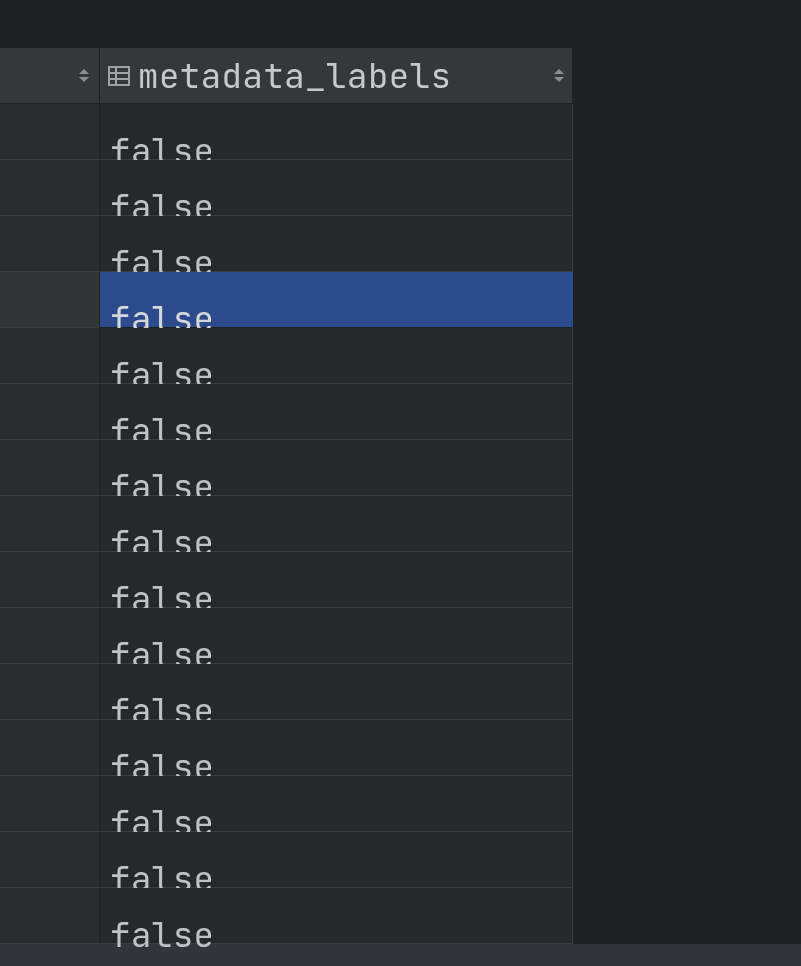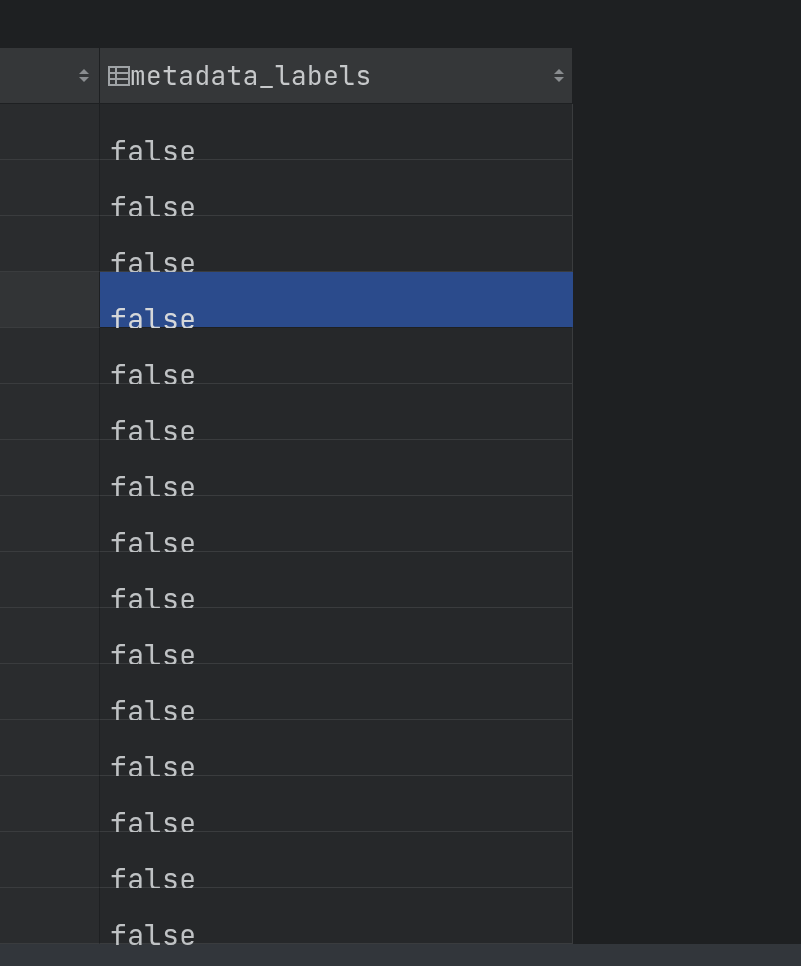--- a/index.html
+++ b/index.html
@@ -36,23 +36,23 @@
   .hdr-main {
     width: 473px;
     display: flex;
     align-items: center;
     padding-left: 8px;
     padding-right: 8px;
     border-right: 1px solid #1e2022;
   }
   .hdr-main .name {
     color: #c6c8ca;
-    font-size: 26px;
+    font-size: 34px;
     letter-spacing: 0.5px;
-    margin-left: 0;
+    margin-left: 8px;
     flex: 1;
   }
   .sort-arrows {
     display: flex;
     flex-direction: column;
     align-items: center;
     justify-content: center;
     gap: 3px;
   }
   .arrow-up, .arrow-down {
@@ -83,21 +83,21 @@
     width: 473px;
     background: #26282a;
     border-right: 1px solid #3a3c3e;
     border-bottom: 1px solid #3a3c3e;
     display: flex;
     align-items: center;
     padding-left: 10px;
   }
   .cell-main .val {
     color: #bfc2c4;
-    font-size: 28px;
+    font-size: 34px;
     letter-spacing: 0.5px;
     margin-top: 37px;
   }
   .row.selected .cell-left {
     background: #323436;
   }
   .row.selected .cell-main {
     background: #2b4b8c;
     border-right-color: #2b4b8c;
     border-bottom-color: #1e2022;

